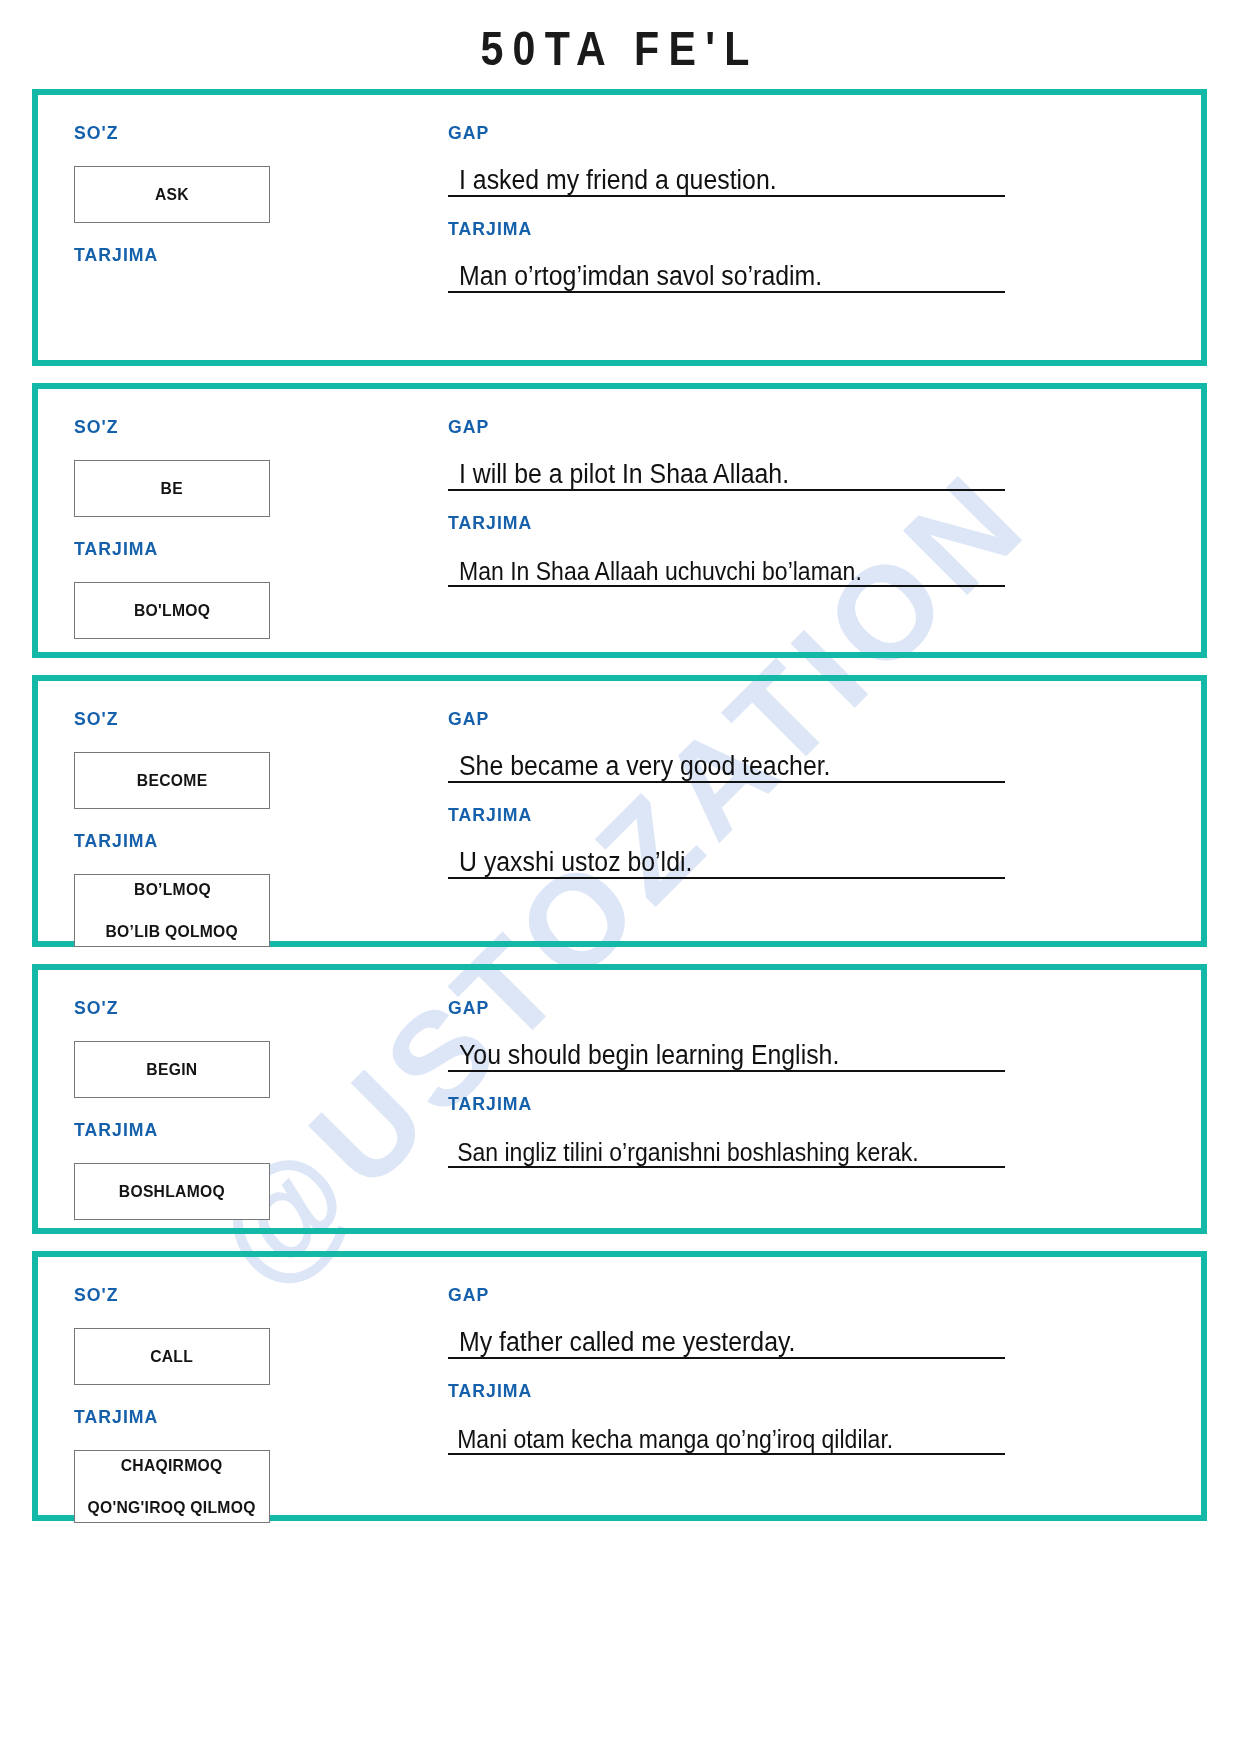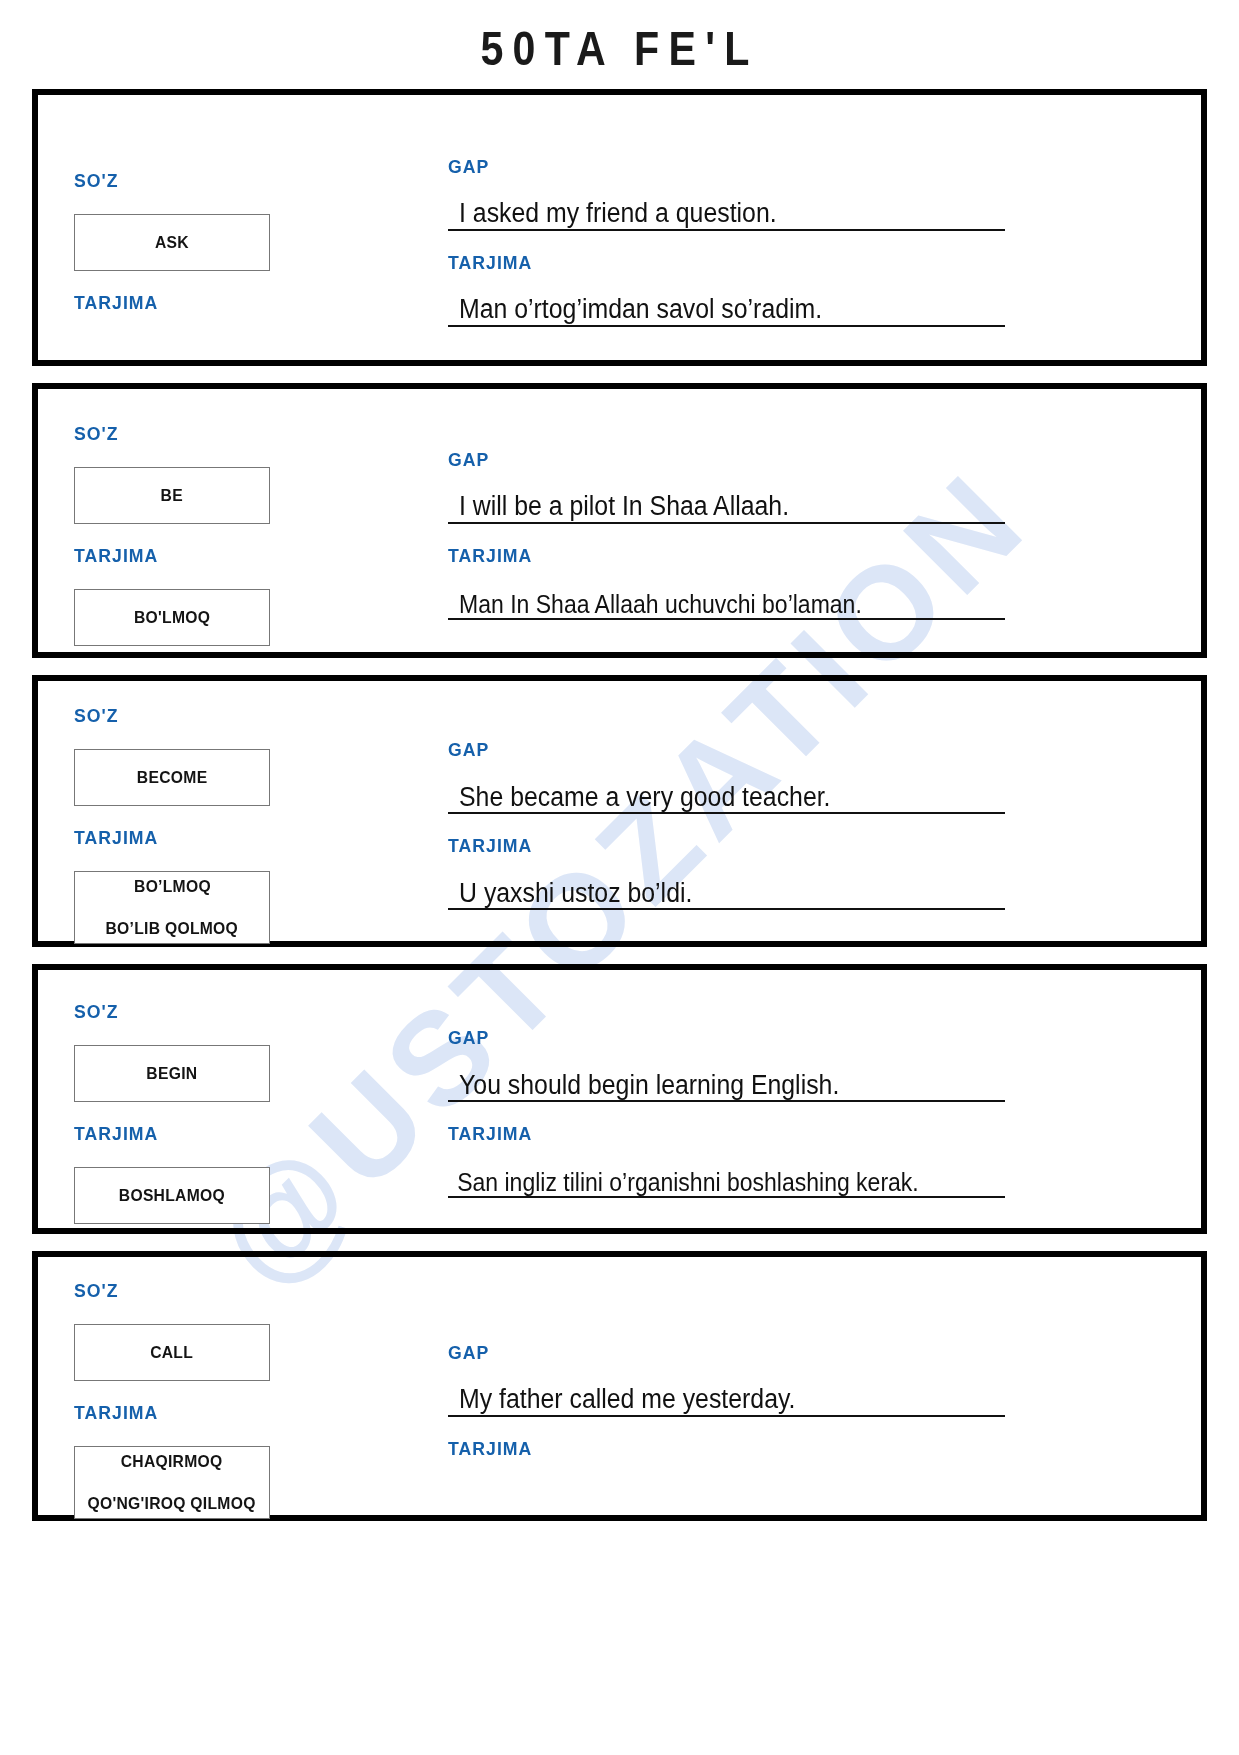--- a/index.html
+++ b/index.html
@@ -46,27 +46,26 @@
     transform:scaleX(0.84);
   }
 
   
   .cards{
     margin:0 auto;
     width:1175px;
     padding-top:13px;
   }
   .card{
-    border:6px solid #000000;
+    border:6px solid #14b8a6;
     background:transparent;
     box-sizing:border-box;
     display:flex;
     margin-bottom:17px;
     position:relative;
-    align-items:center;
   }
   .card.c1{height:277px;}
   .card.c2{height:275px;}
   .card.c3{height:272px;}
   .card.c4{height:270px;}
   .card.c5{height:270px;}
 
   .col-left{
     width:400px;
     box-sizing:border-box;
@@ -259,17 +258,20 @@
           <div class="w">CHAQIRMOQ</div>
           <div class="w">QO'NG'IROQ QILMOQ</div>
         </div>
       </div>
       <div class="col-right">
         <div class="lbl">GAP</div>
         <div class="sentence-wrap">
           <div class="sentence">My father called me yesterday.</div>
         </div>
         <div class="lbl second rgap2">TARJIMA</div>
+        <div class="sentence-wrap">
+          <div class="sentence small wide">Mani otam kecha manga qo’ng’iroq qildilar.</div>
+        </div>
       </div>
     </div>
 
   </div>
 </div>
 
 </body></html>

